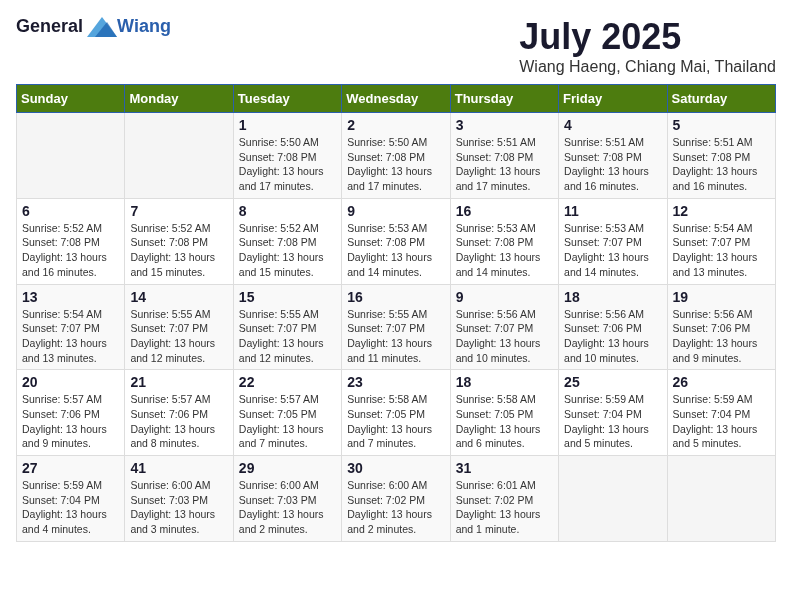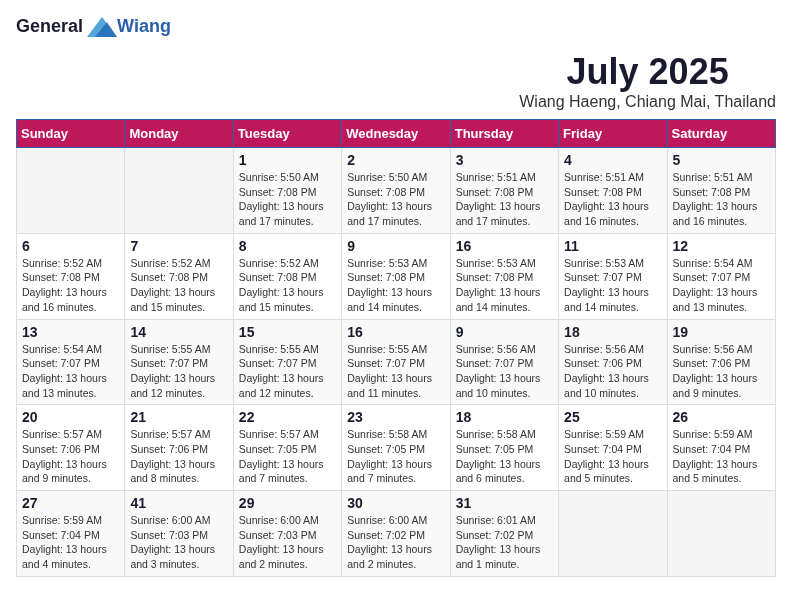--- a/index.html
+++ b/index.html
@@ -33,40 +33,39 @@
     .logo-icon {
       width: 30px;
       height: 20px;
       margin-left: 4px;
     }
     .logo-row {
       display: flex;
       align-items: center;
     }
     .title-area {
-      text-align: center;
-      margin-top: 35px;
+      text-align: left;
     }
     .month-title {
       font-size: 36px;
       font-weight: bold;
       color: #1a1a2e;
     }
     .location-title {
       font-size: 16px;
       color: #333;
       font-weight: normal;
     }
     table {
       width: 100%;
       border-collapse: collapse;
       font-size: 11px;
     }
     thead tr {
-      background-color: #be185d;
+      background-color: #4d7c0f;
       color: #fff;
     }
     thead th {
       padding: 6px 4px;
       text-align: left;
       font-size: 13px;
       font-weight: bold;
       border: 1px solid #2a5fac;
     }
     tbody tr {

